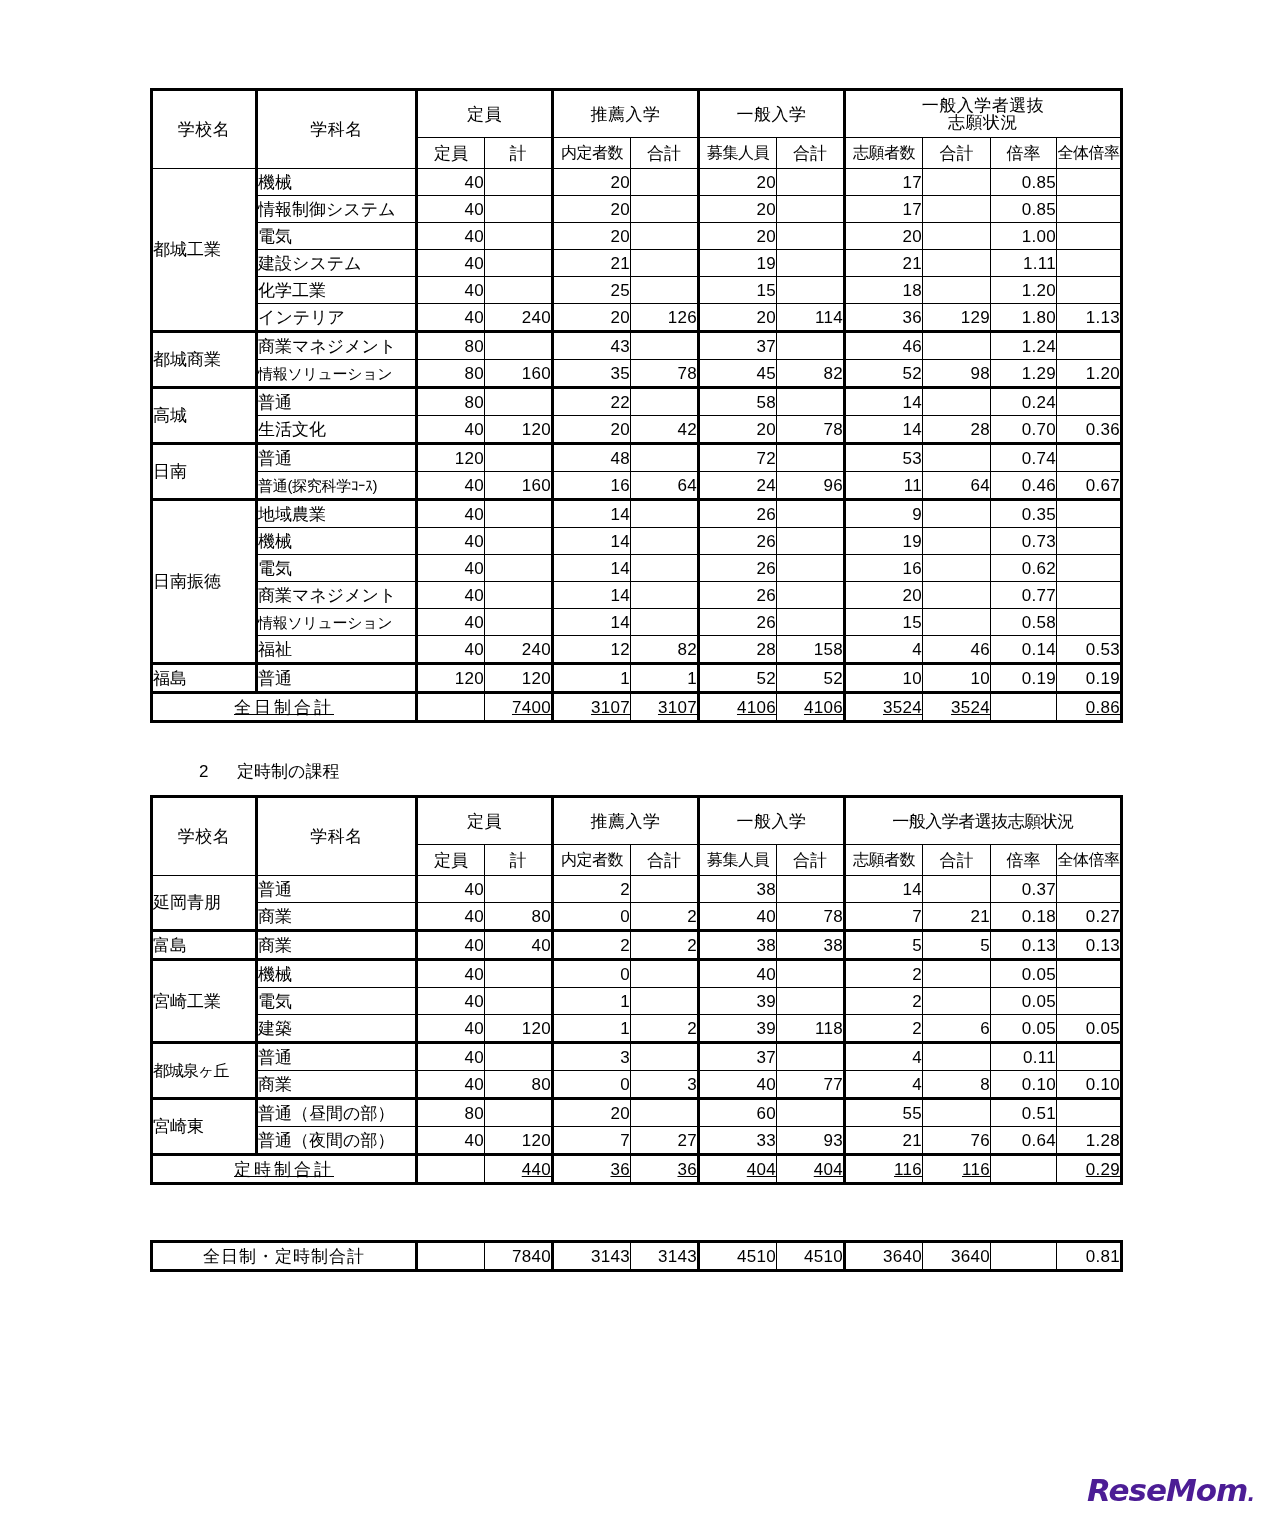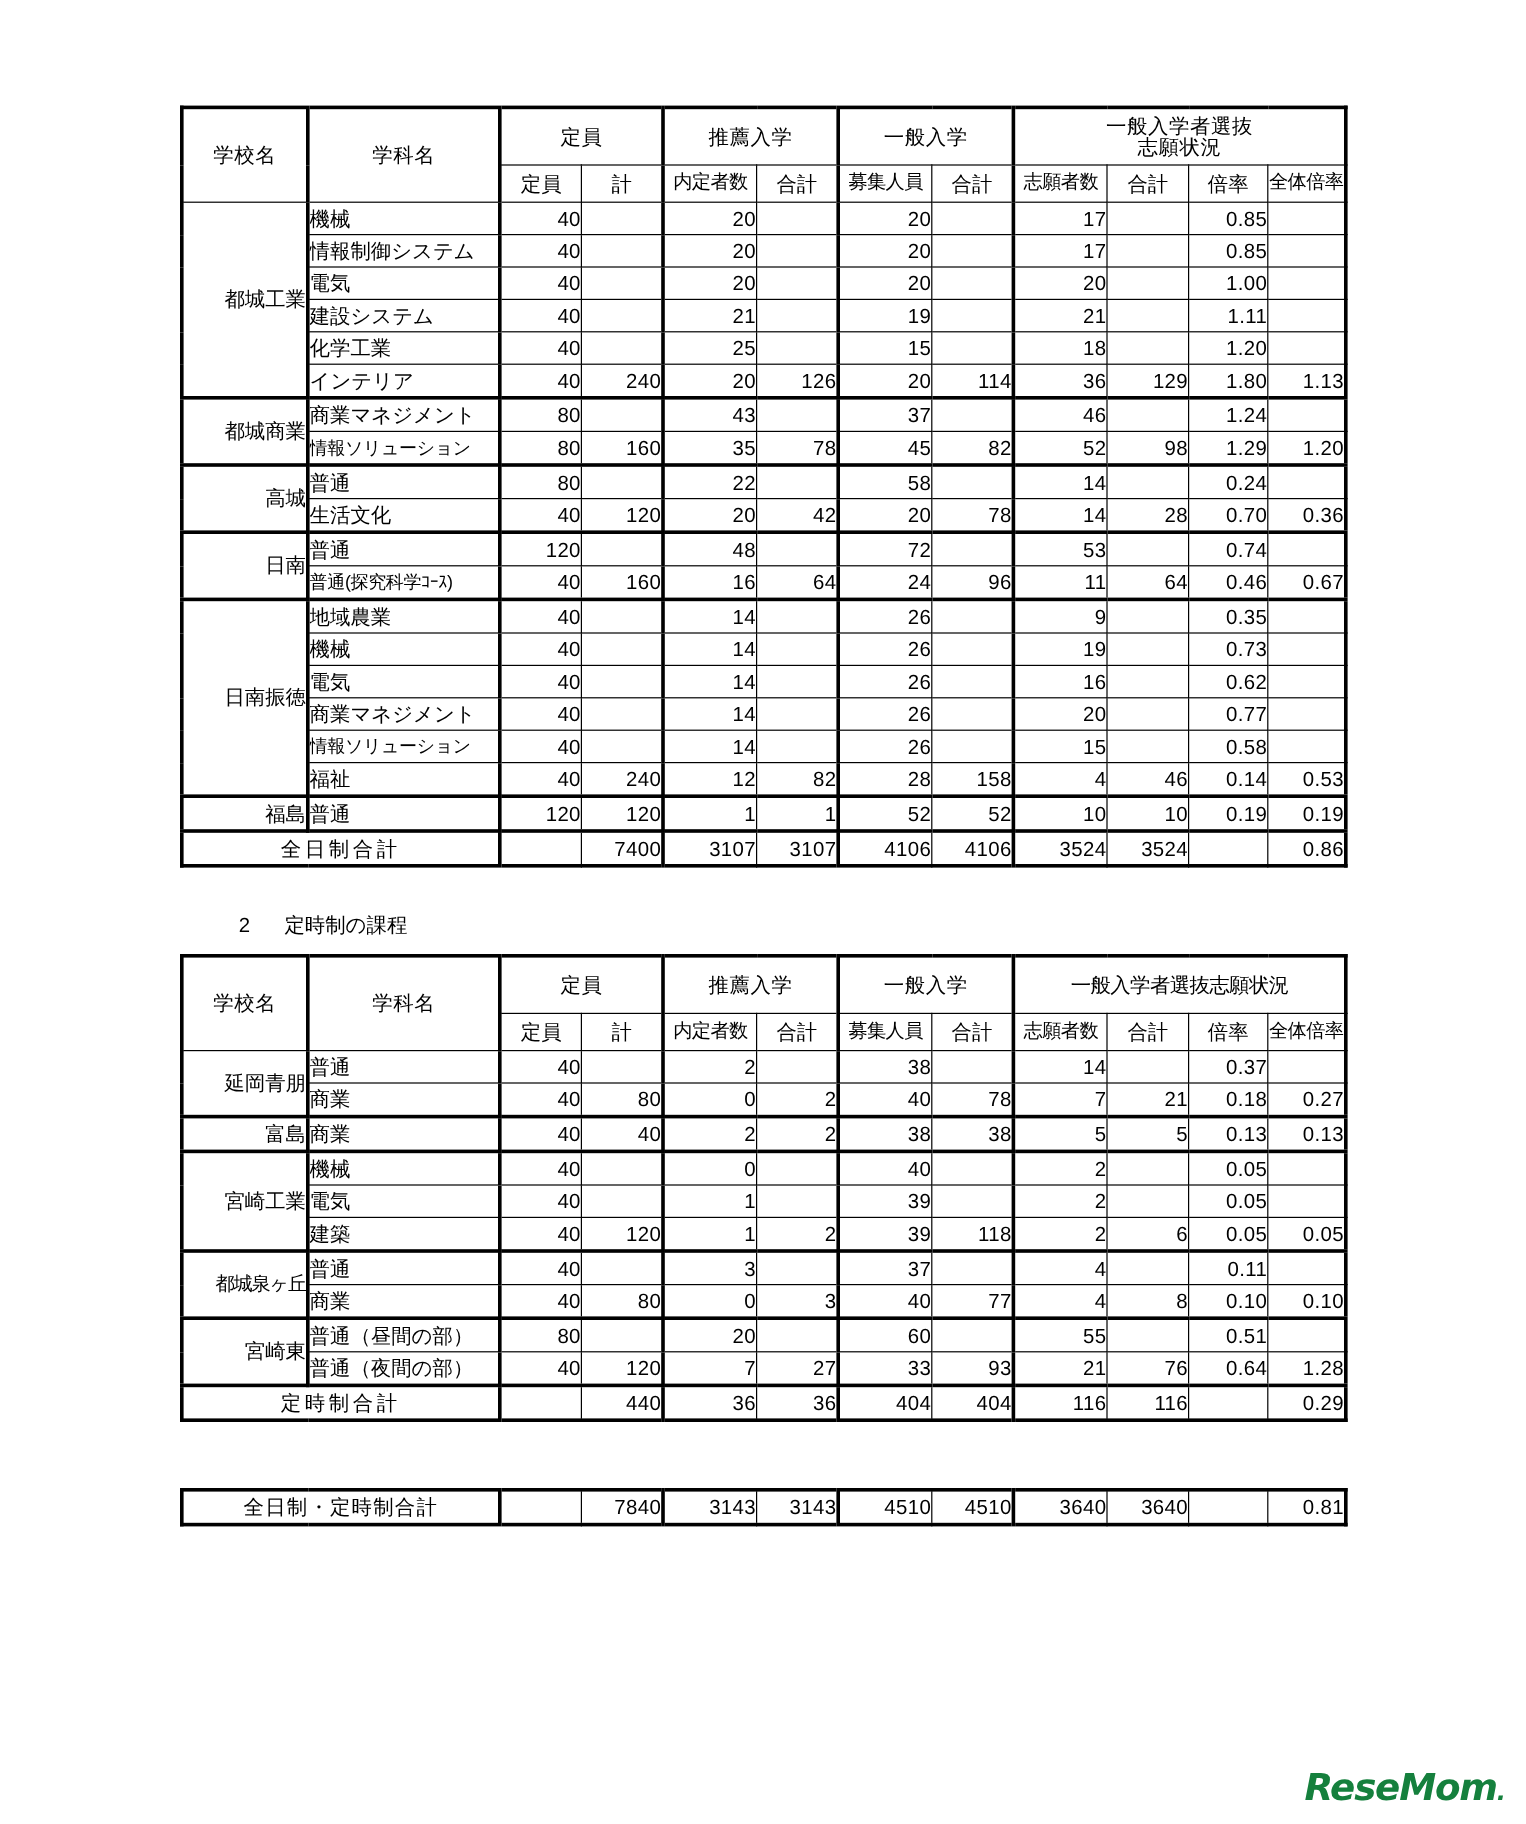--- a/index.html
+++ b/index.html
@@ -39,39 +39,39 @@
     height: 26px;
     vertical-align: middle;
     overflow: hidden;
     white-space: nowrap;
   }
   
   table.grid {
     border: 3px solid #000;
   }
   .tk-r { border-right: 3px solid #000 !important; }
-  .tk-t { border-top: 3px solid #000 !important; }
+  .tk-t { border-top: 3px solid #000 !important; text-decoration: underline; }
   .tk-b { border-bottom: 3px solid #000 !important; }
 
   .hdr-main {
     font-size: 19px;
     text-align: center;
     letter-spacing: 0.5px;
   }
   .hdr-sub {
     font-size: 15px;
     text-align: center;
   }
   .hdr-sub.small {
     font-size: 16px;
     letter-spacing: -0.5px;
   }
   .schoolname {
     font-size: 18px;
-    text-align: right;
+    text-align: left;
   }
   .schoolname.tight {
     font-size: 16px;
     letter-spacing: -1px;
   }
   .dept {
     font-size: 17px;
     text-align: left;
     padding-left: 5px;
   }
@@ -101,21 +101,21 @@
   .caption .cnum { display: inline-block; width: 38px; }
 
   
   .watermark {
     position: absolute;
     right: 18px;
     bottom: 12px;
     font-size: 31px;
     font-weight: bold;
     font-style: italic;
-    color: #15803d;
+    color: #4c1d95;
     letter-spacing: -1px;
     font-family: "DejaVu Sans", sans-serif;
     user-select: none;
   }
   .watermark .dot { font-size: 20px; }
 </style>
 </head>
 <body>
 
 <div class="page">

